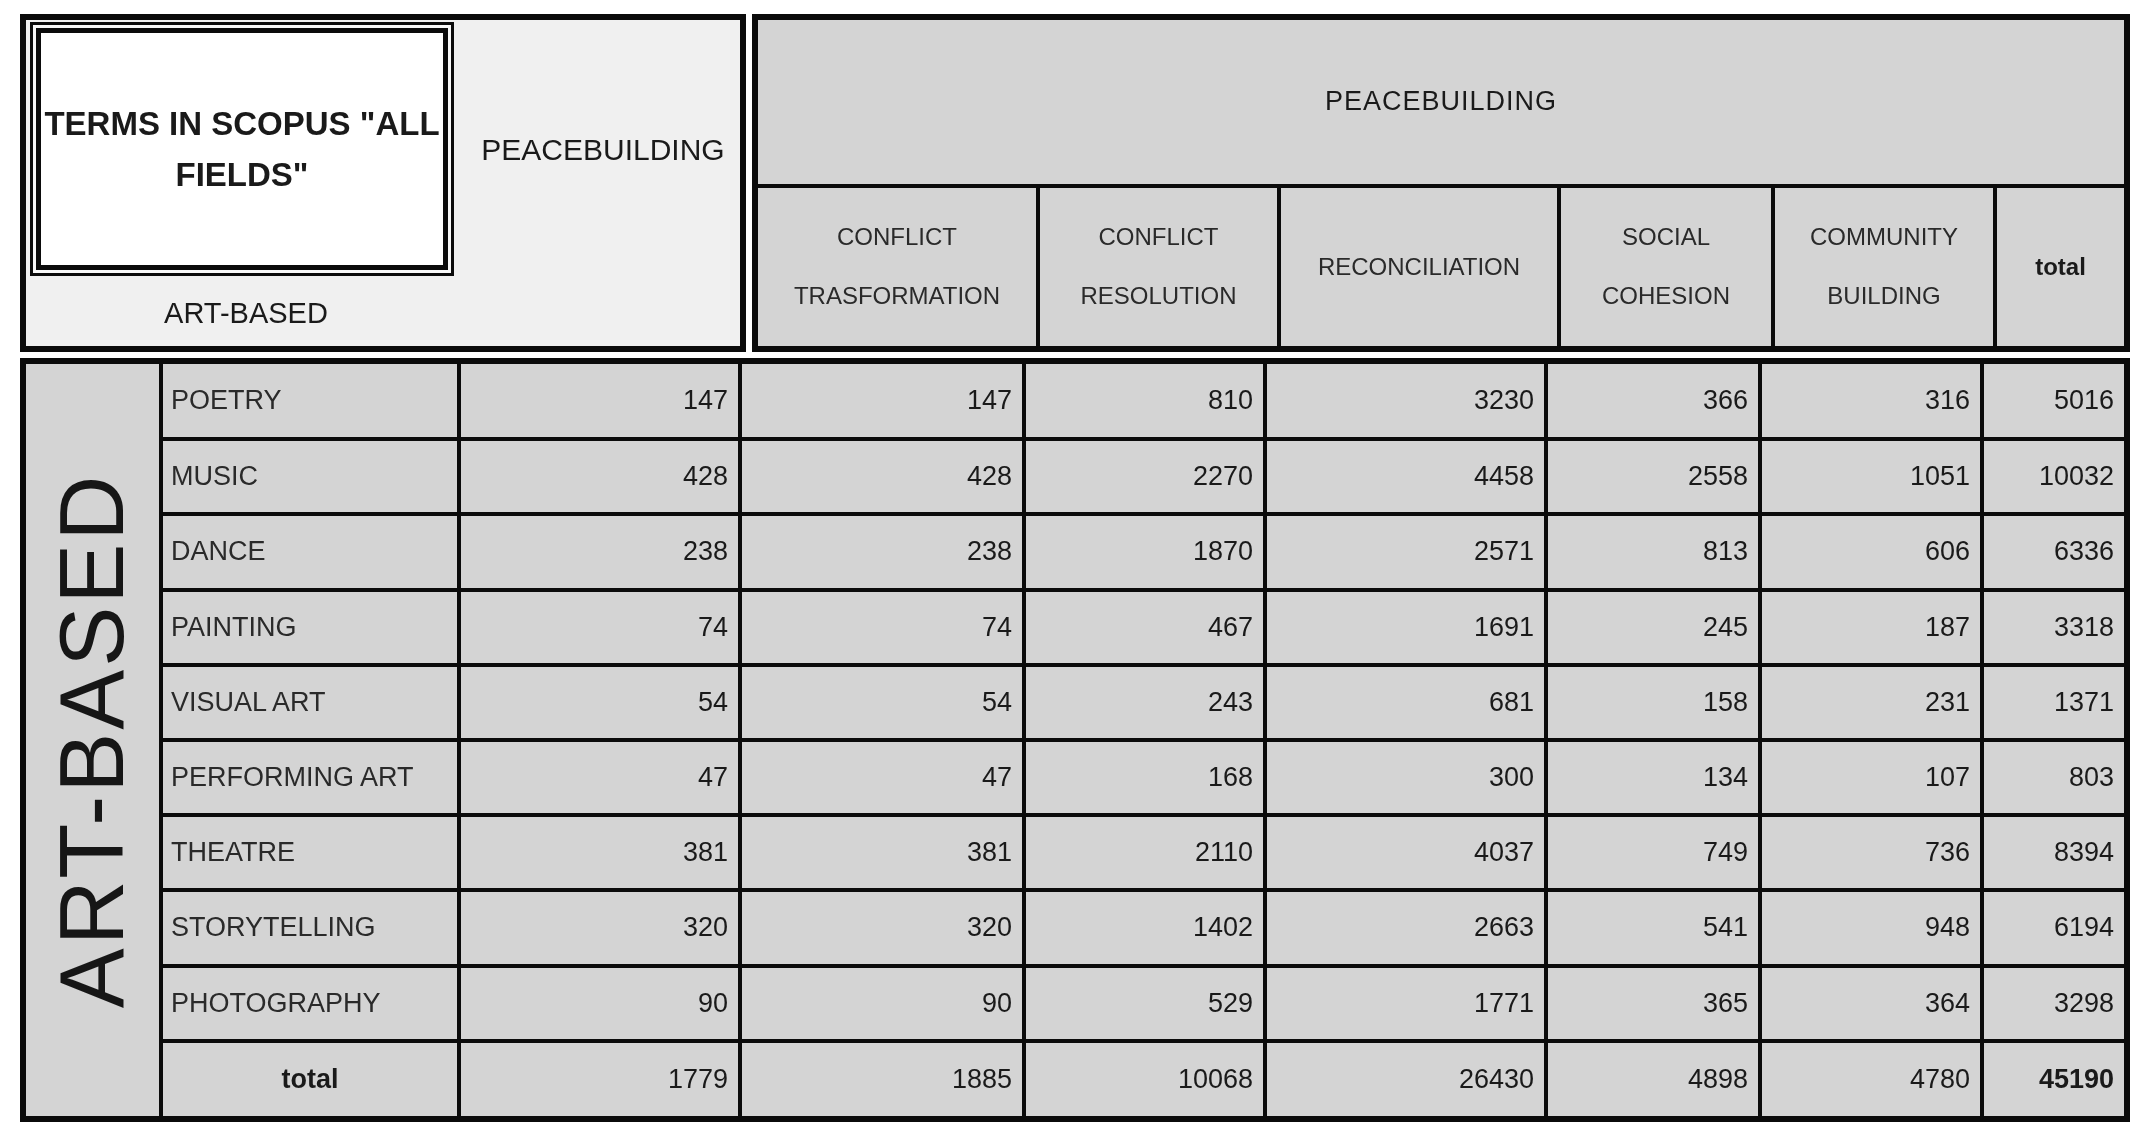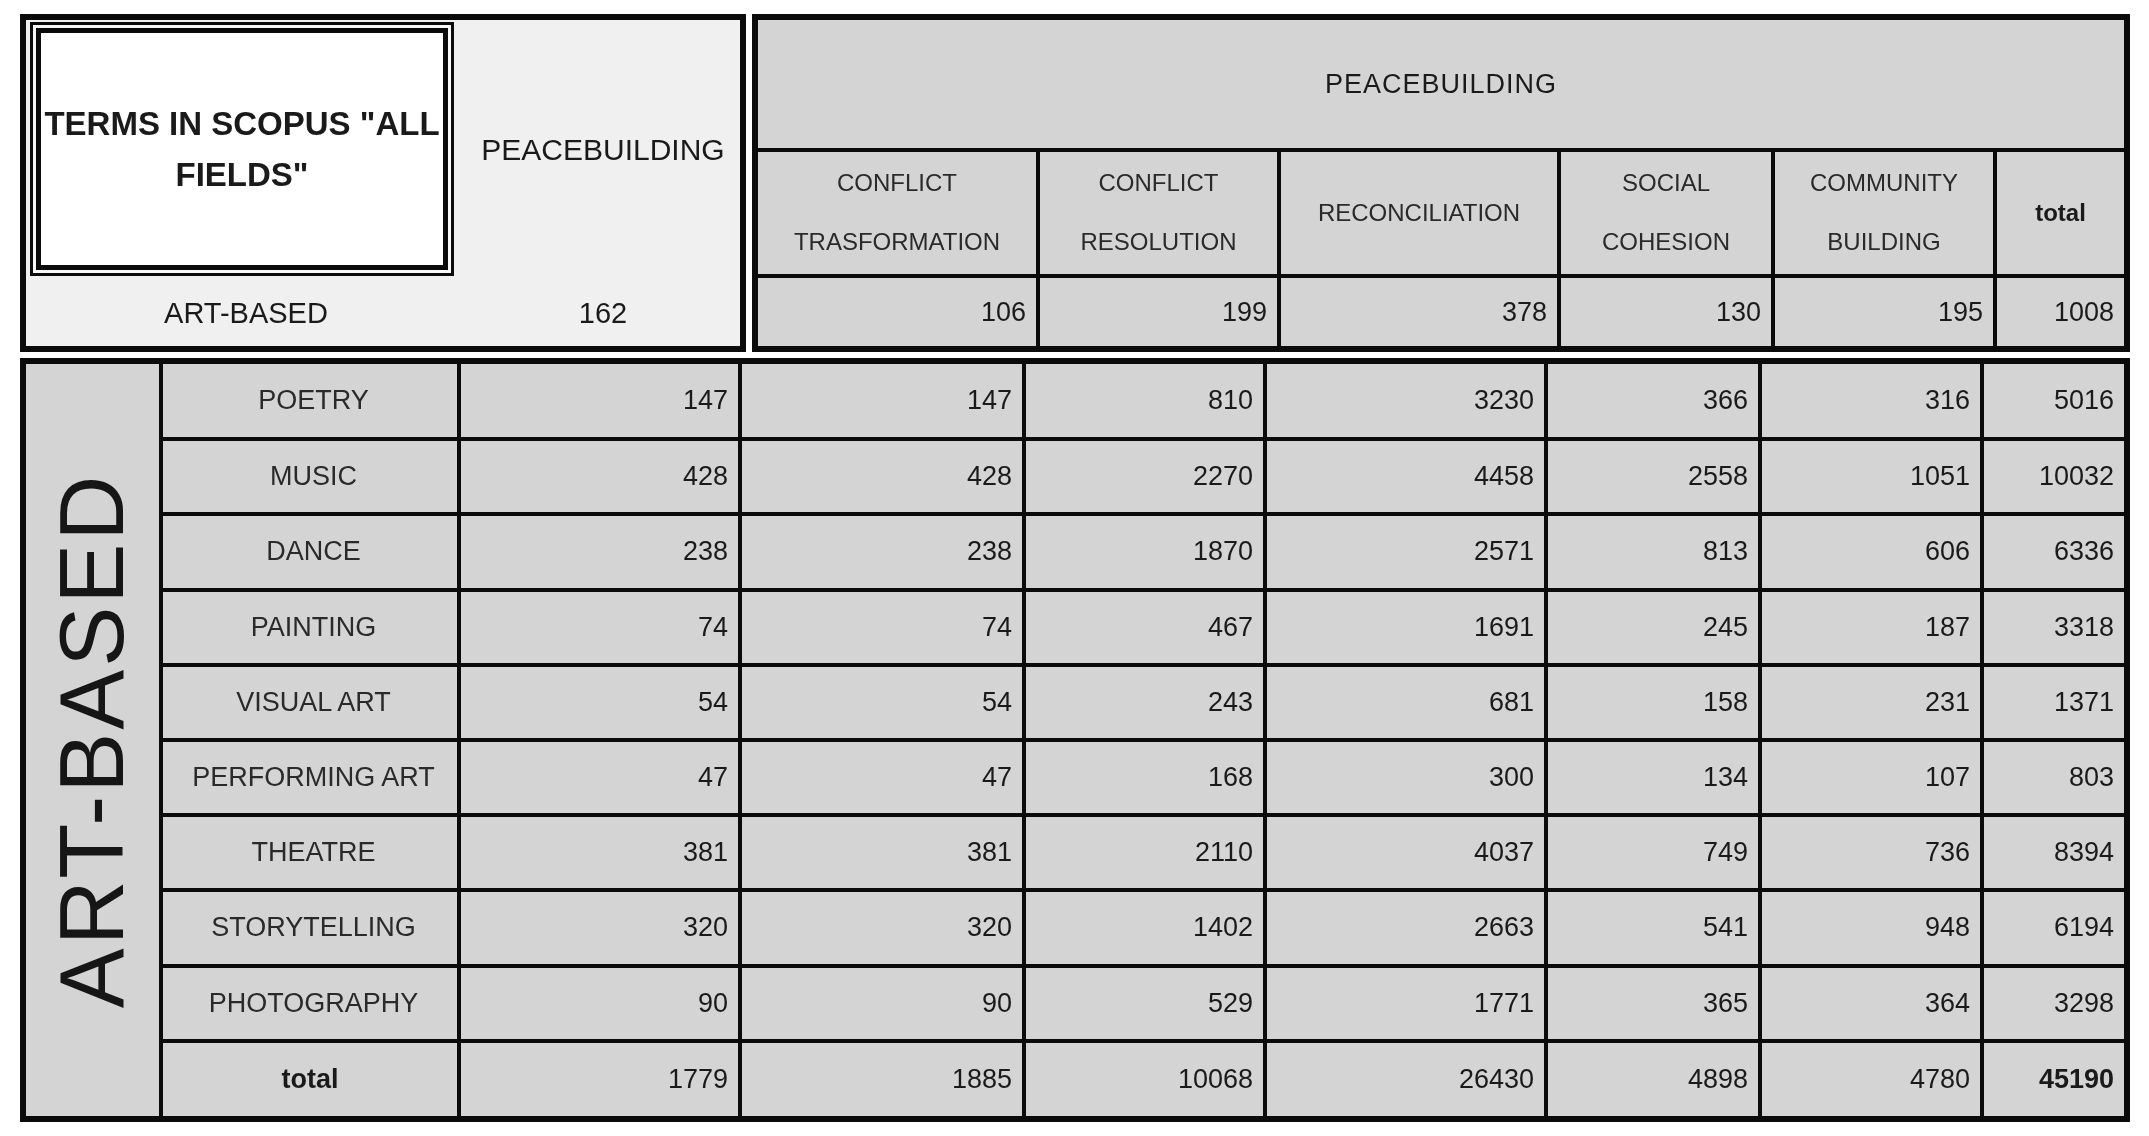--- a/index.html
+++ b/index.html
@@ -42,21 +42,21 @@
 
   .bigtitle{height:130px;text-align:center;font-size:47px;letter-spacing:1px;}
   tr.subrow{height:126px;}
   .subhdr{
     display:flex;flex-direction:column;justify-content:space-around;
     height:118px;text-align:center;font-size:24px;line-height:1.1;
     color:#2a2a2a;
   }
   .subhdr span:empty{display:none;}
   td.num{text-align:right;padding-right:10px;}
-  td.lbl{text-align:center;padding-left:8px;font-size:26px;color:#2a2a2a;}
+  td.lbl{text-align:left;padding-left:8px;font-size:26px;color:#2a2a2a;}
   td.ctr{text-align:center;}
   .bold{font-weight:bold;color:#1a1a1a;}
   tr.datarow{height:75px;}
   tr.hnumrow{height:70px;}
 
   td.vcell{padding:0;}
   .vwrap{display:flex;align-items:center;justify-content:center;width:100%;height:100%;}
   .vtext{transform:rotate(-90deg);white-space:nowrap;font-size:90px;letter-spacing:3px;color:#161616;}
 </style>
 </head>
@@ -64,21 +64,20 @@
 
 <div class="page">
 
   <div class="block card">
     <div class="whitebox">
       <div>TERMS IN SCOPUS "ALL</div>
       <div>FIELDS"</div>
     </div>
     <div class="pbcell">PEACEBUILDING</div>
     <div class="abcell">ART-BASED</div>
-    <div class="n162">162</div>
   </div>
 
   <div class="block hdr">
     <table class="grid">
       <colgroup>
         <col style="width:280px">
           <col style="width:241px">
           <col style="width:280px">
         <col style="width:214px">
           <col style="width:222px">
@@ -116,28 +115,20 @@
           <div class="subhdr">
                 <span>COMMUNITY</span>
                 <span>BUILDING</span>
               </div>
         </td>
         <td style="padding:0">
           <div class="subhdr bold">
                 <span>total</span>
               </div>
         </td>
-      </tr>
-      <tr class="hnumrow">
-        <td class="num">106</td>
-        <td class="num">199</td>
-        <td class="num">378</td>
-        <td class="num">130</td>
-        <td class="num">195</td>
-        <td class="num">1008</td>
       </tr>
     </tbody>
       </table>
   </div>
 
   <div class="block low">
     <table class="grid">
       <colgroup>
         <col style="width:135px">
           <col style="width:298px">

